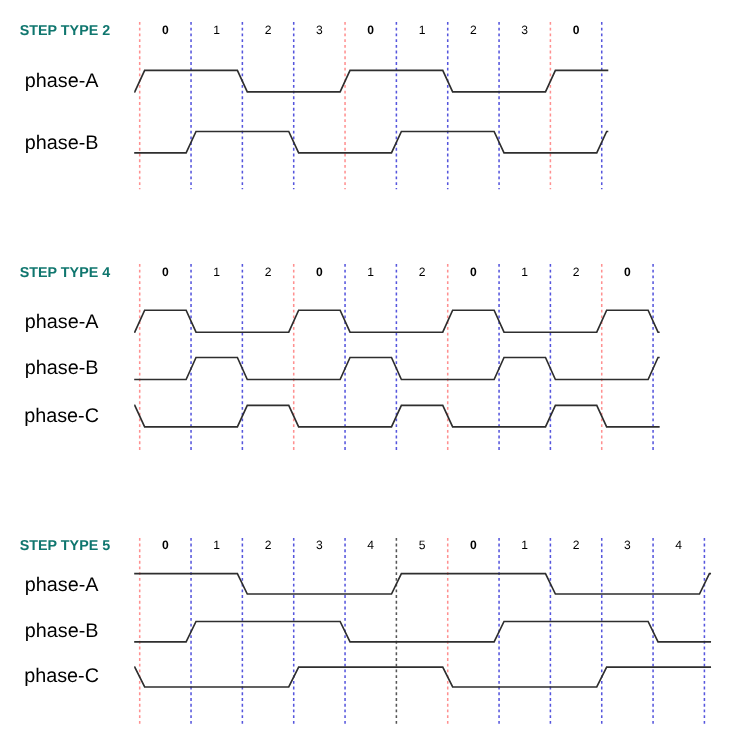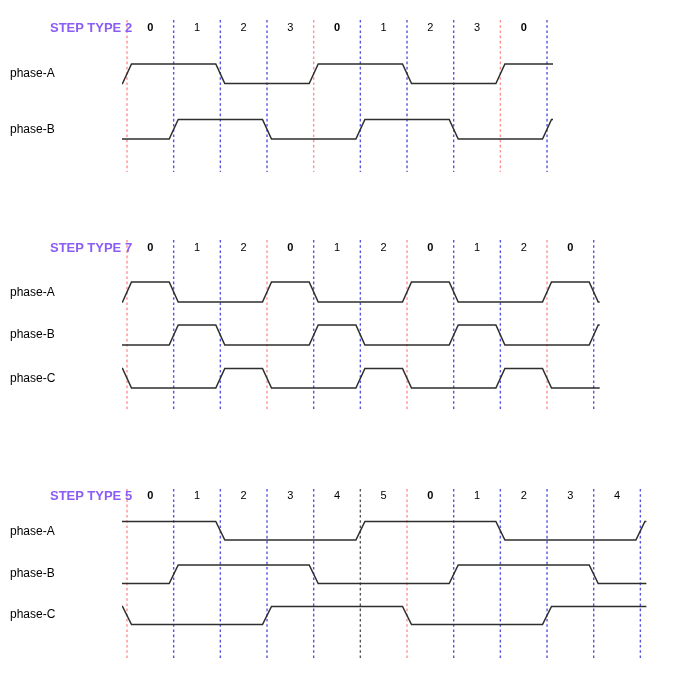--- a/index.html
+++ b/index.html
@@ -10,31 +10,30 @@
     position: relative;
     overflow: hidden;
   }
   #stage { position: absolute; top: 0; left: 0; width: 674px; height: 675px; }
   svg#diagram { position: absolute; top: 0; left: 0; }
   .section-title {
     position: absolute;
     left: 18px;
     font-size: 13px;
     font-weight: bold;
-    color: #8b5cf6;
+    color: #0f766e;
     white-space: nowrap;
     line-height: 15px;
-    margin-left: 32px;
   }
   .phase-label {
     position: absolute;
     width: 92px;
     right: 572px;
-    text-align: left;
-    font-size: 12px;
+    text-align: center;
+    font-size: 18px;
     color: #000;
     white-space: nowrap;
     line-height: 15px;
   }
 </style>
 </head>
 <body>
 
 <div id="stage">
 
@@ -106,21 +105,21 @@
       <text x="477.02500000000003" y="499" text-anchor="middle" font-size="11px" font-family="&quot;Liberation Sans&quot;, sans-serif" font-weight="normal" fill="#000000">1</text>
       <text x="523.6949999999999" y="499" text-anchor="middle" font-size="11px" font-family="&quot;Liberation Sans&quot;, sans-serif" font-weight="normal" fill="#000000">2</text>
       <text x="570.365" y="499" text-anchor="middle" font-size="11px" font-family="&quot;Liberation Sans&quot;, sans-serif" font-weight="normal" fill="#000000">3</text>
       <text x="617.0350000000001" y="499" text-anchor="middle" font-size="11px" font-family="&quot;Liberation Sans&quot;, sans-serif" font-weight="normal" fill="#000000">4</text>
       <polyline points="122.0,521.5 215.8,521.5 224.8,540.0 355.9,540.0 364.9,521.5 495.9,521.5 504.9,540.0 635.9,540.0 644.9,521.5 646.4,521.5" fill="none" stroke="#2e2e2e" stroke-width="1.5" stroke-linejoin="miter"></polyline>
       <polyline points="122.0,583.5 169.2,583.5 178.2,565.0 309.2,565.0 318.2,583.5 449.2,583.5 458.2,565.0 589.2,565.0 598.2,583.5 646.4,583.5" fill="none" stroke="#2e2e2e" stroke-width="1.5" stroke-linejoin="miter"></polyline>
       <polyline points="122.0,606.5 122.5,606.5 131.5,624.5 262.5,624.5 271.5,606.5 402.5,606.5 411.5,624.5 542.5,624.5 551.5,606.5 646.4,606.5" fill="none" stroke="#2e2e2e" stroke-width="1.5" stroke-linejoin="miter"></polyline>
     </svg>
 
   <div class="section-title" style="top:20px;">STEP TYPE 2</div>
-  <div class="section-title" style="top:240px;">STEP TYPE 7</div>
+  <div class="section-title" style="top:240px;">STEP TYPE 4</div>
   <div class="section-title" style="top:488px;">STEP TYPE 5</div>
 
   <div class="phase-label" style="top:66px;">phase-A</div>
   <div class="phase-label" style="top:122px;">phase-B</div>
 
   <div class="phase-label" style="top:285px;">phase-A</div>
   <div class="phase-label" style="top:327px;">phase-B</div>
   <div class="phase-label" style="top:371px;">phase-C</div>
 
   <div class="phase-label" style="top:524px;">phase-A</div>

